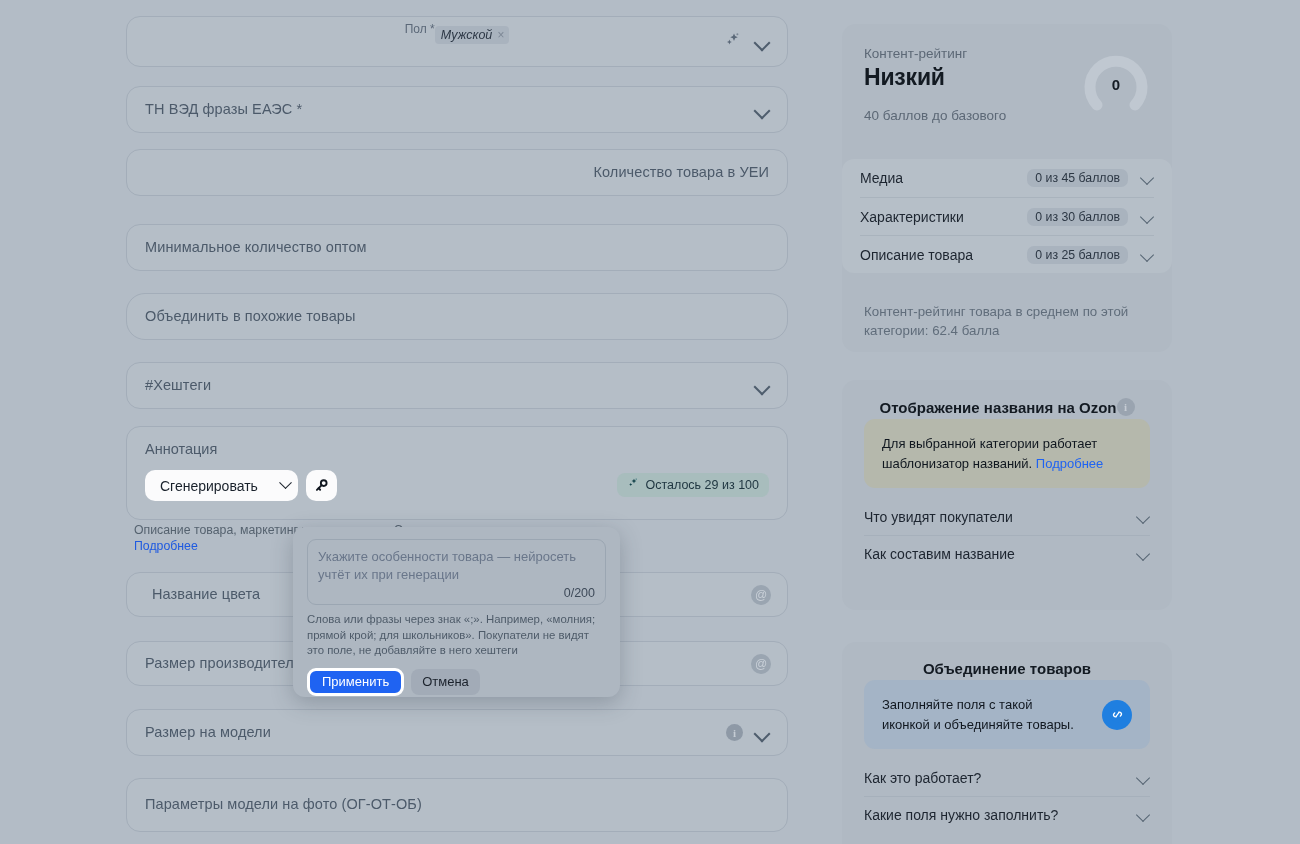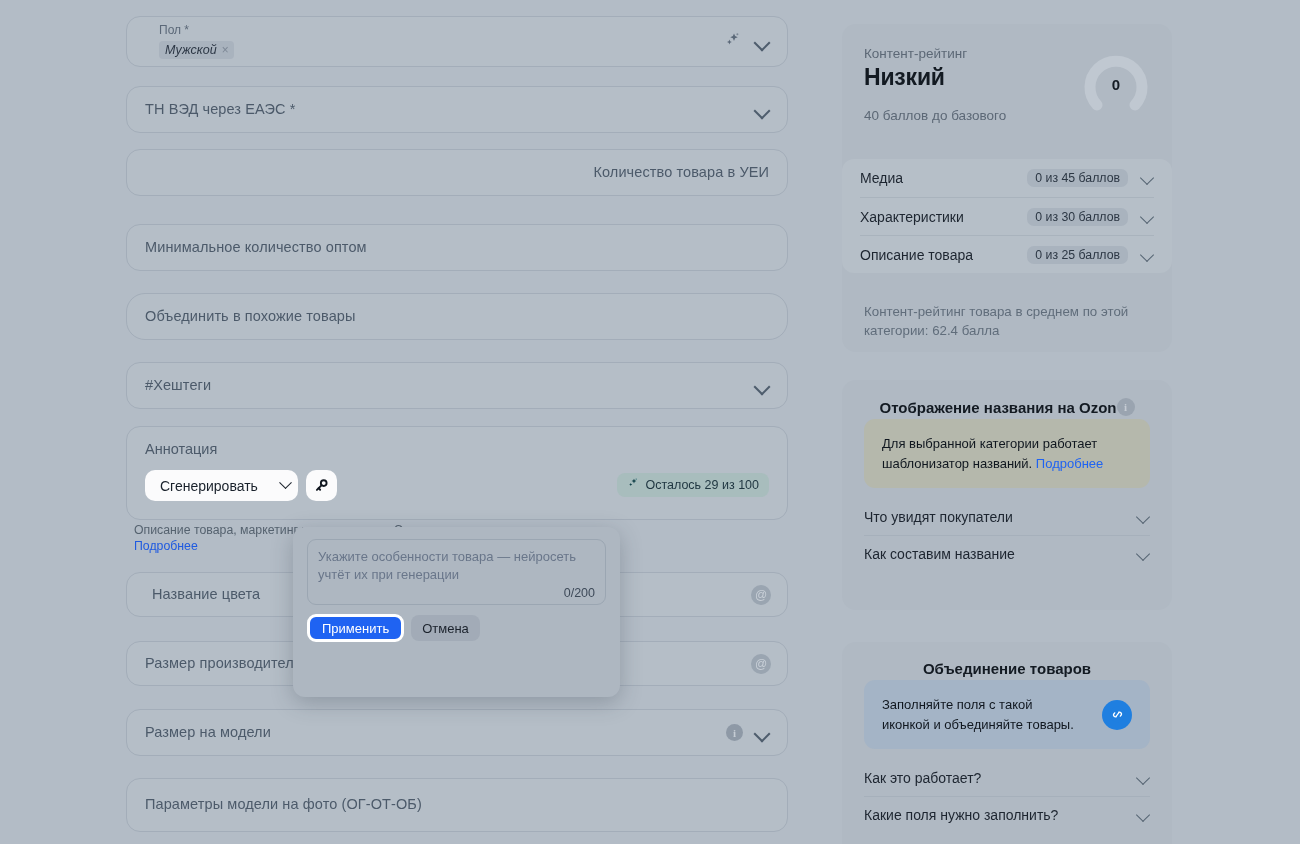--- a/index.html
+++ b/index.html
@@ -81,24 +81,24 @@
     border-radius: 50%;
     background: #9aa5b1;
     color: #c8cfd7;
     display: flex; align-items: center; justify-content: center;
     font-size: 12px;
   }
 
   
   #field-pol {
     height: 51px;
-    flex-direction: column;
+    flex-direction: row;
     align-items: flex-start;
     justify-content: center;
-    padding: 6px 32px;
+    padding: 6px 18px;
   }
   .chip {
     display: inline-flex; align-items: center; gap: 5px;
     background: #a9b3be;
     border-radius: 4px;
     padding: 2px 5px 2px 6px;
     margin-top: 3px;
     font-size: 12.5px;
     color: #2c3745;
     font-style: italic;
@@ -388,21 +388,21 @@
               <path d="M11 3.5l1.1 2.6 2.6 1.1-2.6 1.1L11 10.9 9.9 8.3 7.3 7.2l2.6-1.1z" fill="#5a6878"></path>
               <path d="M6.4 9.6l.7 1.7 1.7.7-1.7.7-.7 1.7-.7-1.7-1.7-.7 1.7-.7z" fill="#5a6878"></path>
               <circle cx="14.4" cy="4.2" r="1" fill="#7b8794"></circle>
             </svg>
         </span>
         <span class="chev"></span>
       </div>
     </div>
 
     <div class="field field-h" style="position:absolute;top:86px;height:47px;">
-      <span class="field-label">ТН ВЭД через ЕАЭС *</span>
+      <span class="field-label">ТН ВЭД фразы ЕАЭС *</span>
       <div class="right-adorn">
         <span class="chev"></span>
       </div>
     </div>
 
     <div class="field field-h" style="position:absolute;top:149px;height:47px;justify-content:flex-end;">
       <span class="field-label">Количество товара в УЕИ</span>
     </div>
 
     <div class="field field-h" style="position:absolute;top:224px;height:47px;">
@@ -477,20 +477,21 @@
   <div class="ann-help">
     <div>Описание товара, маркетинг                                        исов генерации Ozon.</div>
     <a href="#">Подробнее</a>
   </div>
 
   <div id="gen-popup">
     <div class="popup-ta">
       <div class="ph">Укажите особенности товара — нейросеть учтёт их при генерации</div>
       <div class="cnt">0/200</div>
     </div>
+    <div class="popup-hint">Слова или фразы через знак «;». Например, «молния; прямой крой; для школьников». Покупатели не видят это поле, не добавляйте в него хештеги</div>
     <div class="popup-actions">
       <button class="btn-apply">Применить</button>
       <button class="btn-cancel">Отмена</button>
     </div>
   </div>
 
   <div class="rating-card">
     <div class="rating-top">
       <div class="rt-label">Контент-рейтинг</div>
       <div class="rt-value">Низкий</div>

